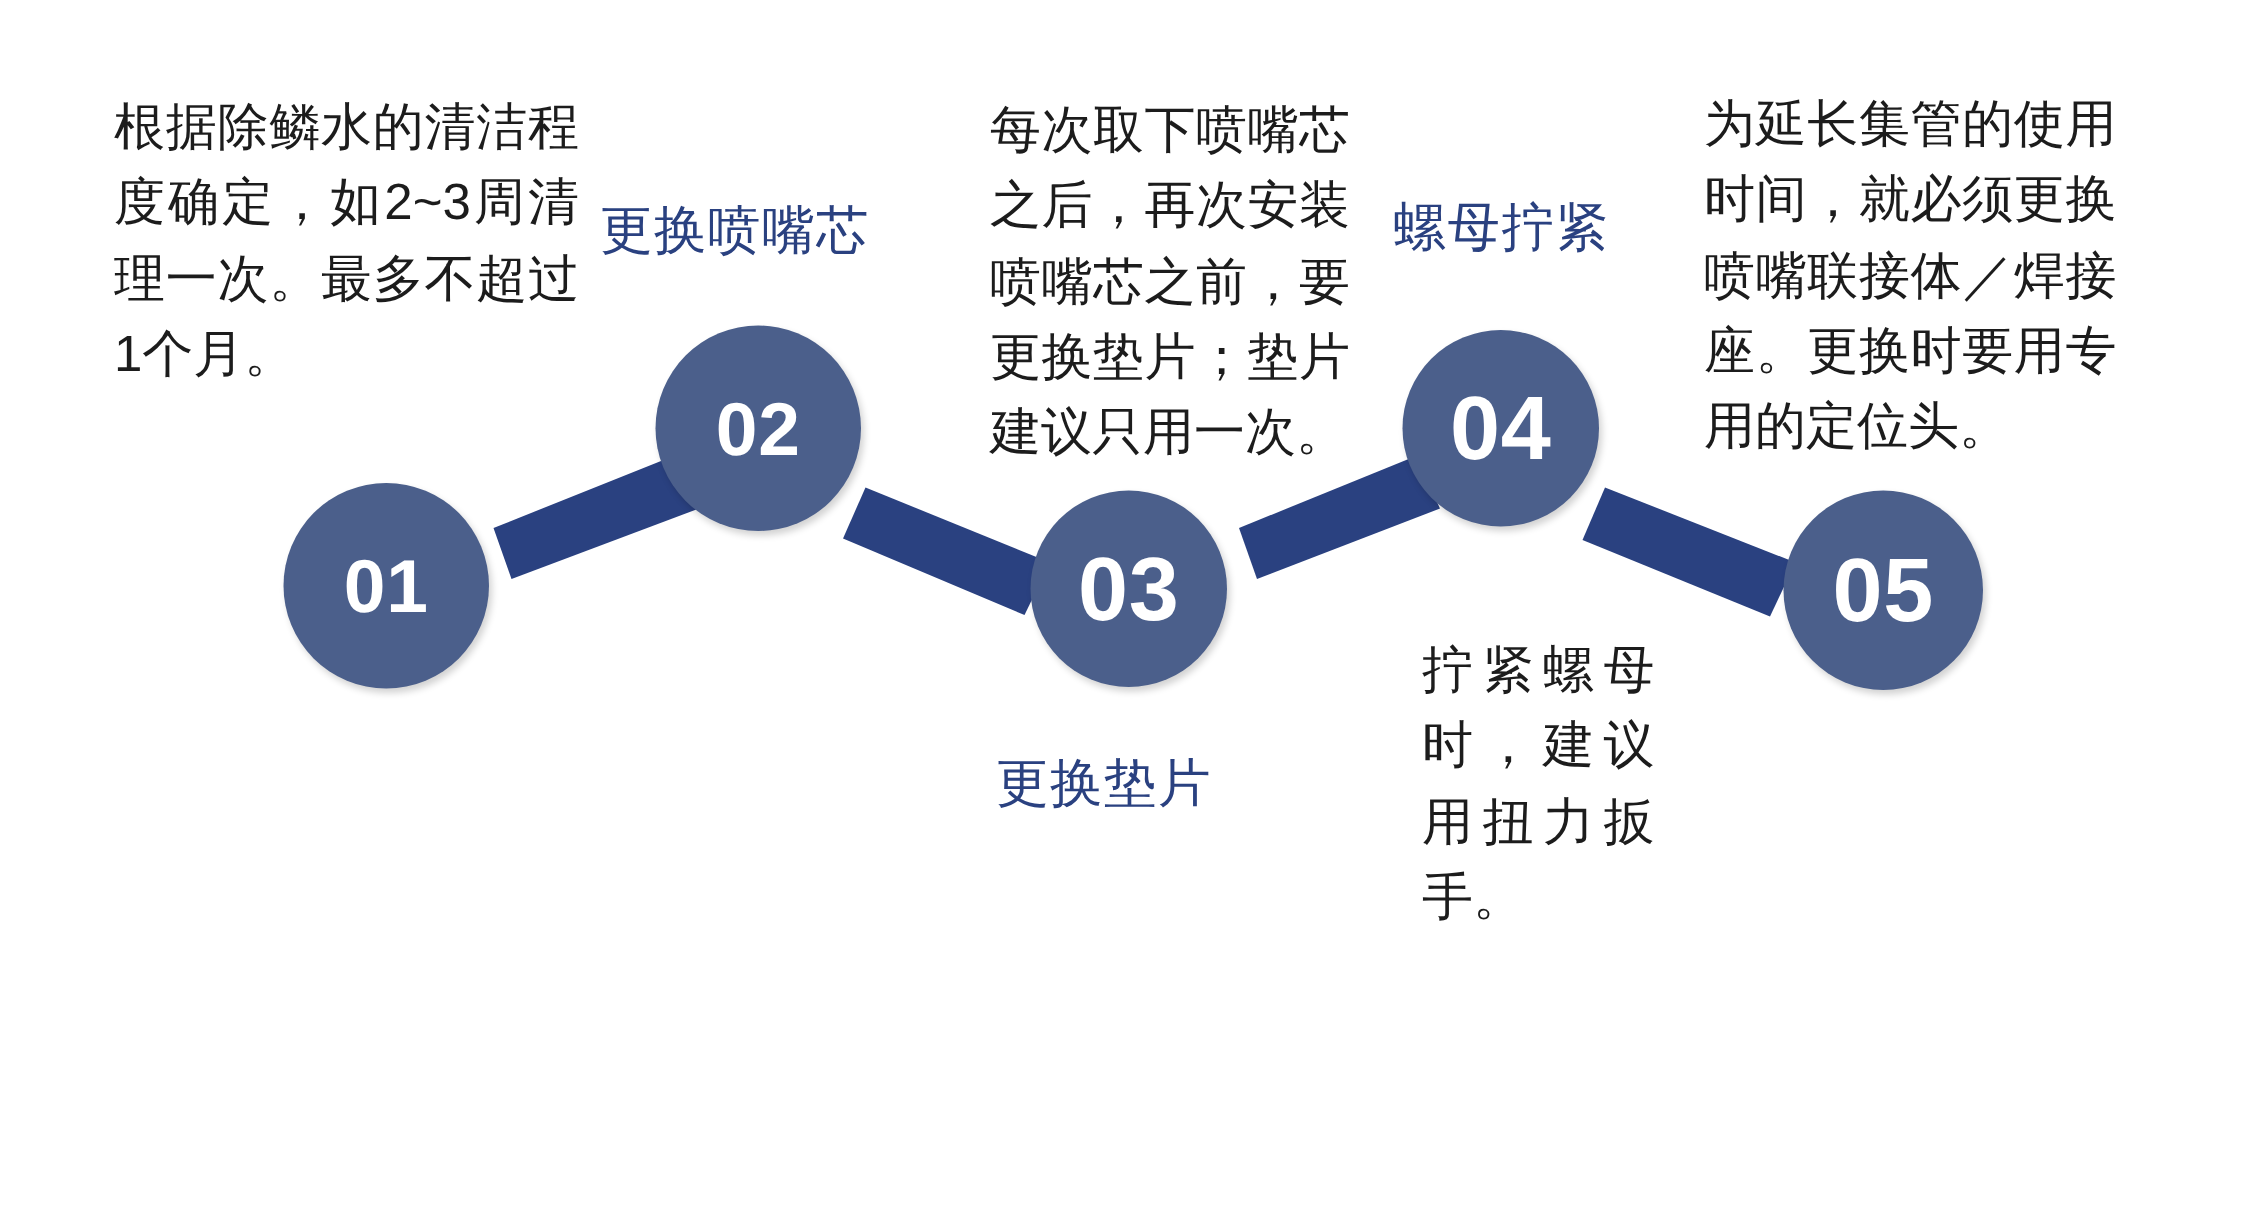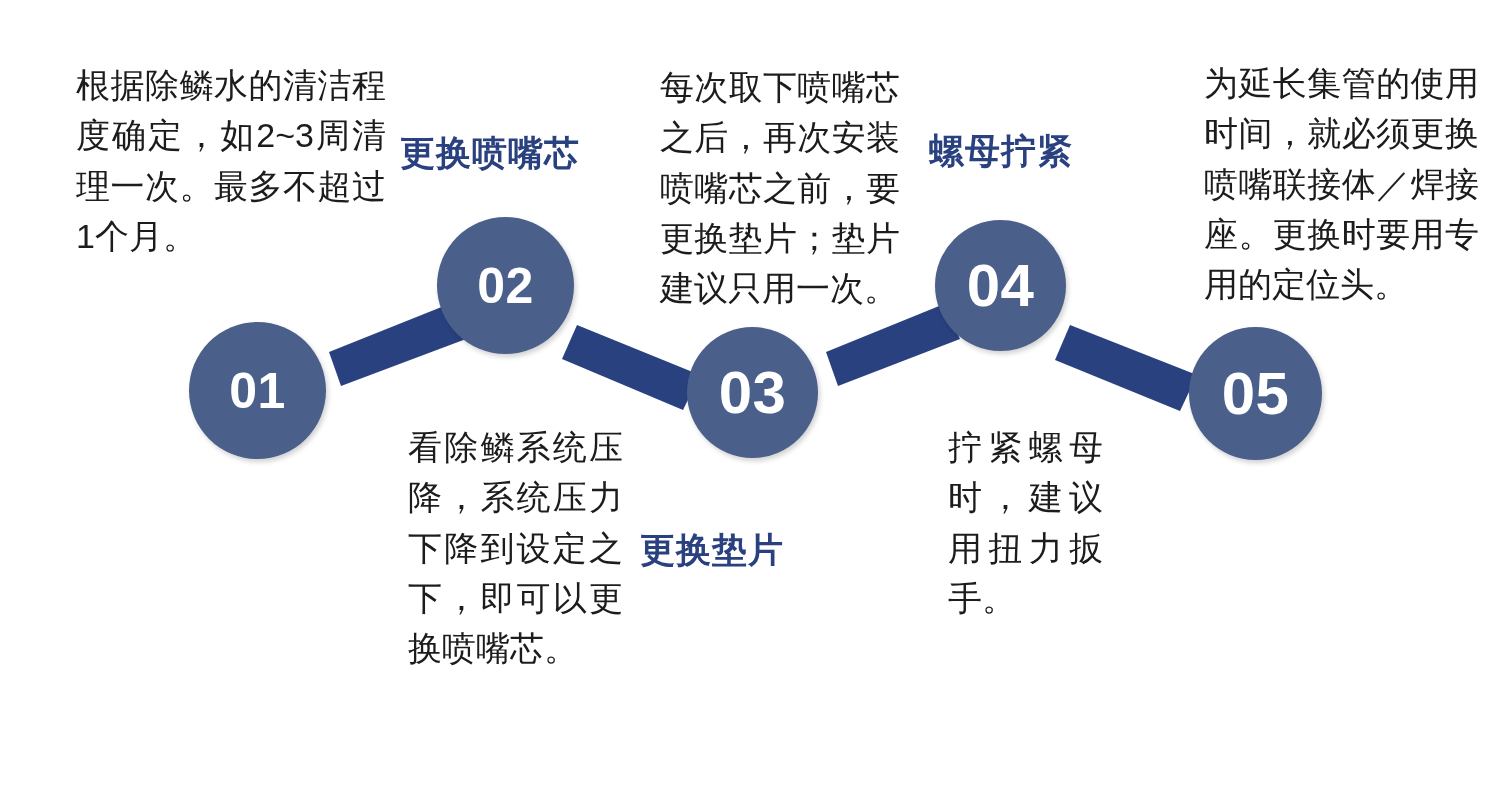--- a/index.html
+++ b/index.html
@@ -60,47 +60,47 @@
   .node-01 .step-number,
   .node-02 .step-number { font-size: 50px; }
   .node-03 .step-number,
   .node-04 .step-number,
   .node-05 .step-number { font-size: 60px; }
 
   
   .step-title {
     position: absolute;
     color: #2a4180;
-    font-weight: bold;
+    font-weight: normal;
     font-size: 35px;
     letter-spacing: 1px;
     white-space: nowrap;
     font-family: "Liberation Sans", "DejaVu Sans", sans-serif;
   }
   .title-01 { left: 162px; top: 497px; }
   .title-02 { left: 400px; top: 130px; }
-  .title-03 { left: 640px; top: 499px; margin-top: 28px; }
+  .title-03 { left: 664px; top: 499px; }
   .title-04 { left: 929px; top: 128px; }
   .title-05 { left: 1144px; top: 499px; }
 
   
   .step-desc {
     position: absolute;
     font-size: 34px;
     line-height: 1.48;
     color: #1c1c1c;
     text-align: justify;
     text-justify: inter-character;
     font-family: "Liberation Sans", "DejaVu Sans", sans-serif;
   }
   .desc-01 { left: 76px; top: 60px; width: 310px; }
   .desc-02 { left: 408px; top: 422px; width: 215px; }
   .desc-03 { left: 660px; top: 62px; width: 240px; }
   .desc-04 { left: 948px; top: 422px; width: 155px; }
-  .desc-05 { left: 1204px; top: 58px; width: 275px; }
+  .desc-05 { left: 1136px; top: 58px; width: 275px; }
 </style>
 </head>
 <body>
 
 <div id="infographic">
 
   <svg class="connector-layer" viewBox="0 0 1501 807" width="1501" height="807" xmlns="http://www.w3.org/2000/svg">
     <g fill="#2a4180">
       <polygon points="329,352 449,304 466,339 341,386"></polygon>
       <polygon points="577,325 700,375 683,410 562,359"></polygon>
@@ -111,21 +111,20 @@
 
   <div class="step-node node-01">
     <span class="step-number">01</span>
   </div>
   <div class="step-desc desc-01">根据除鳞水的清洁程度确定，如2~3周清理一次。最多不超过1个月。</div>
 
   <div class="step-node node-02">
     <span class="step-number">02</span>
   </div>
   <div class="step-title title-02">更换喷嘴芯</div>
-  <div class="step-desc desc-02">看除鳞系统压降，系统压力下降到设定之下，即可以更换喷嘴芯。</div>
 
   <div class="step-node node-03">
     <span class="step-number">03</span>
   </div>
   <div class="step-title title-03">更换垫片</div>
   <div class="step-desc desc-03">每次取下喷嘴芯之后，再次安装喷嘴芯之前，要更换垫片；垫片建议只用一次。</div>
 
   <div class="step-node node-04">
     <span class="step-number">04</span>
   </div>

